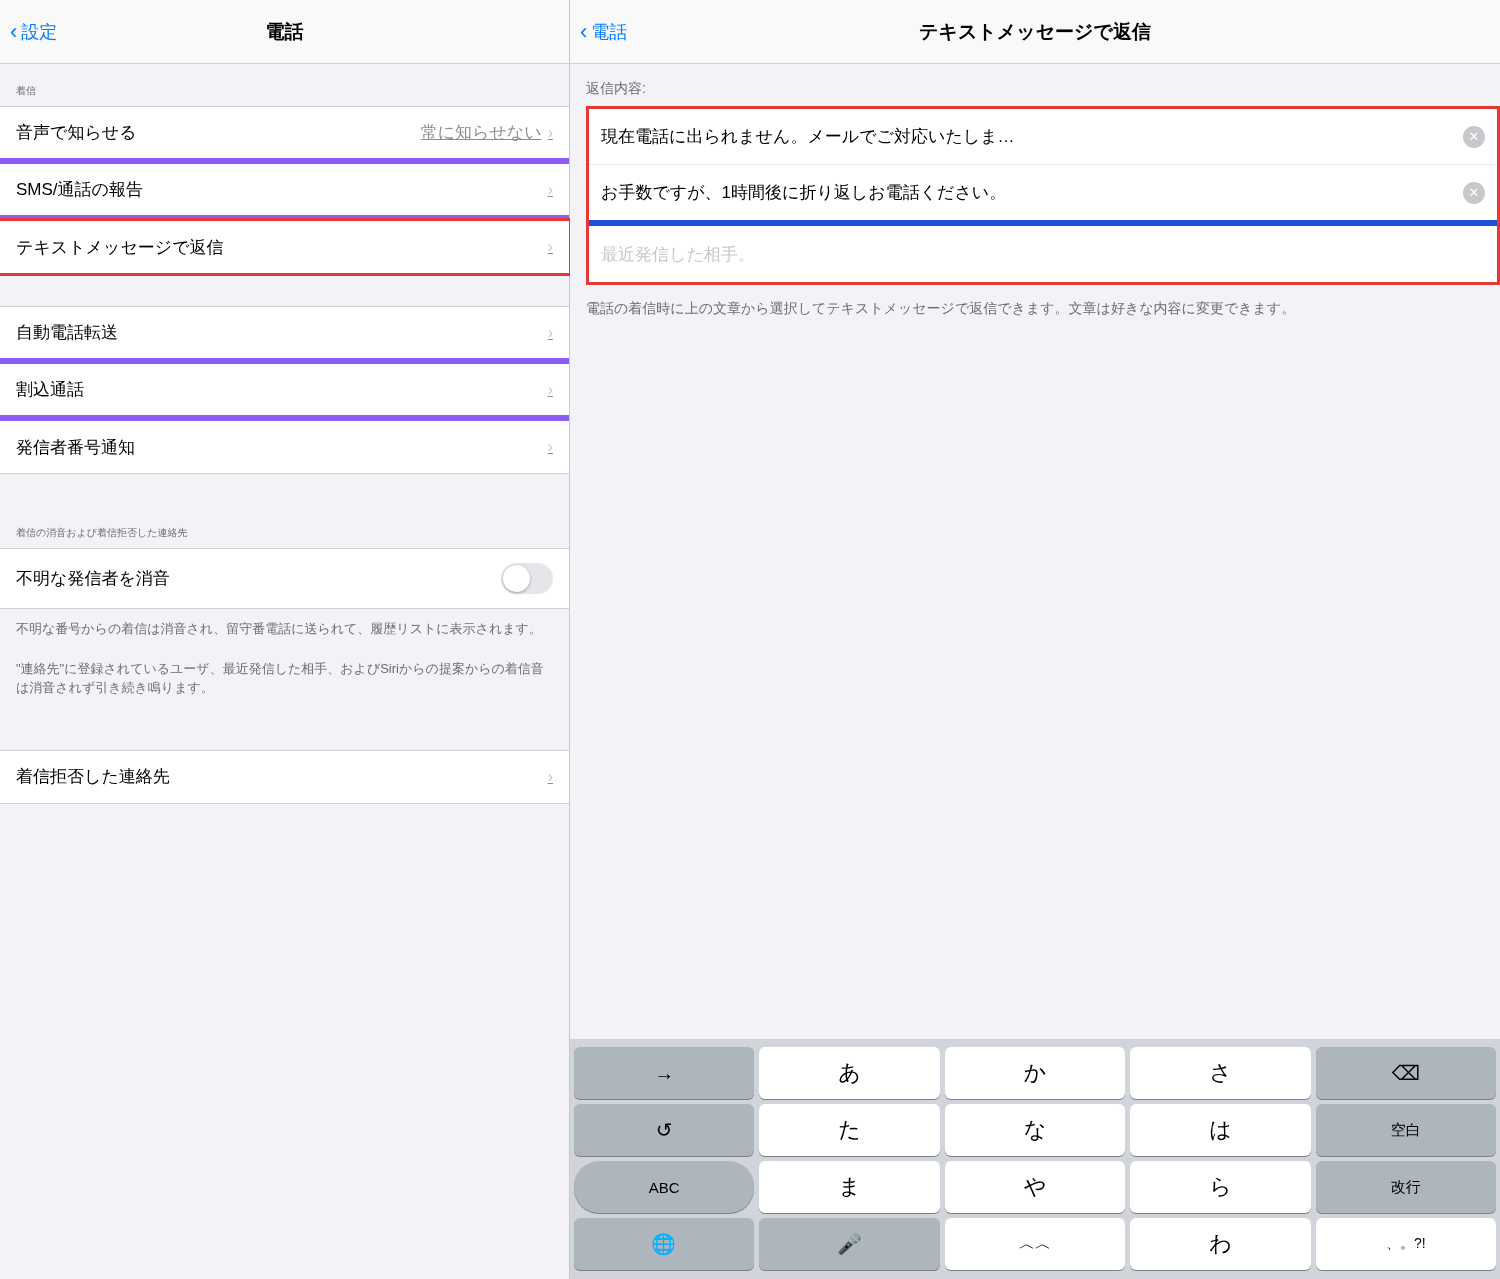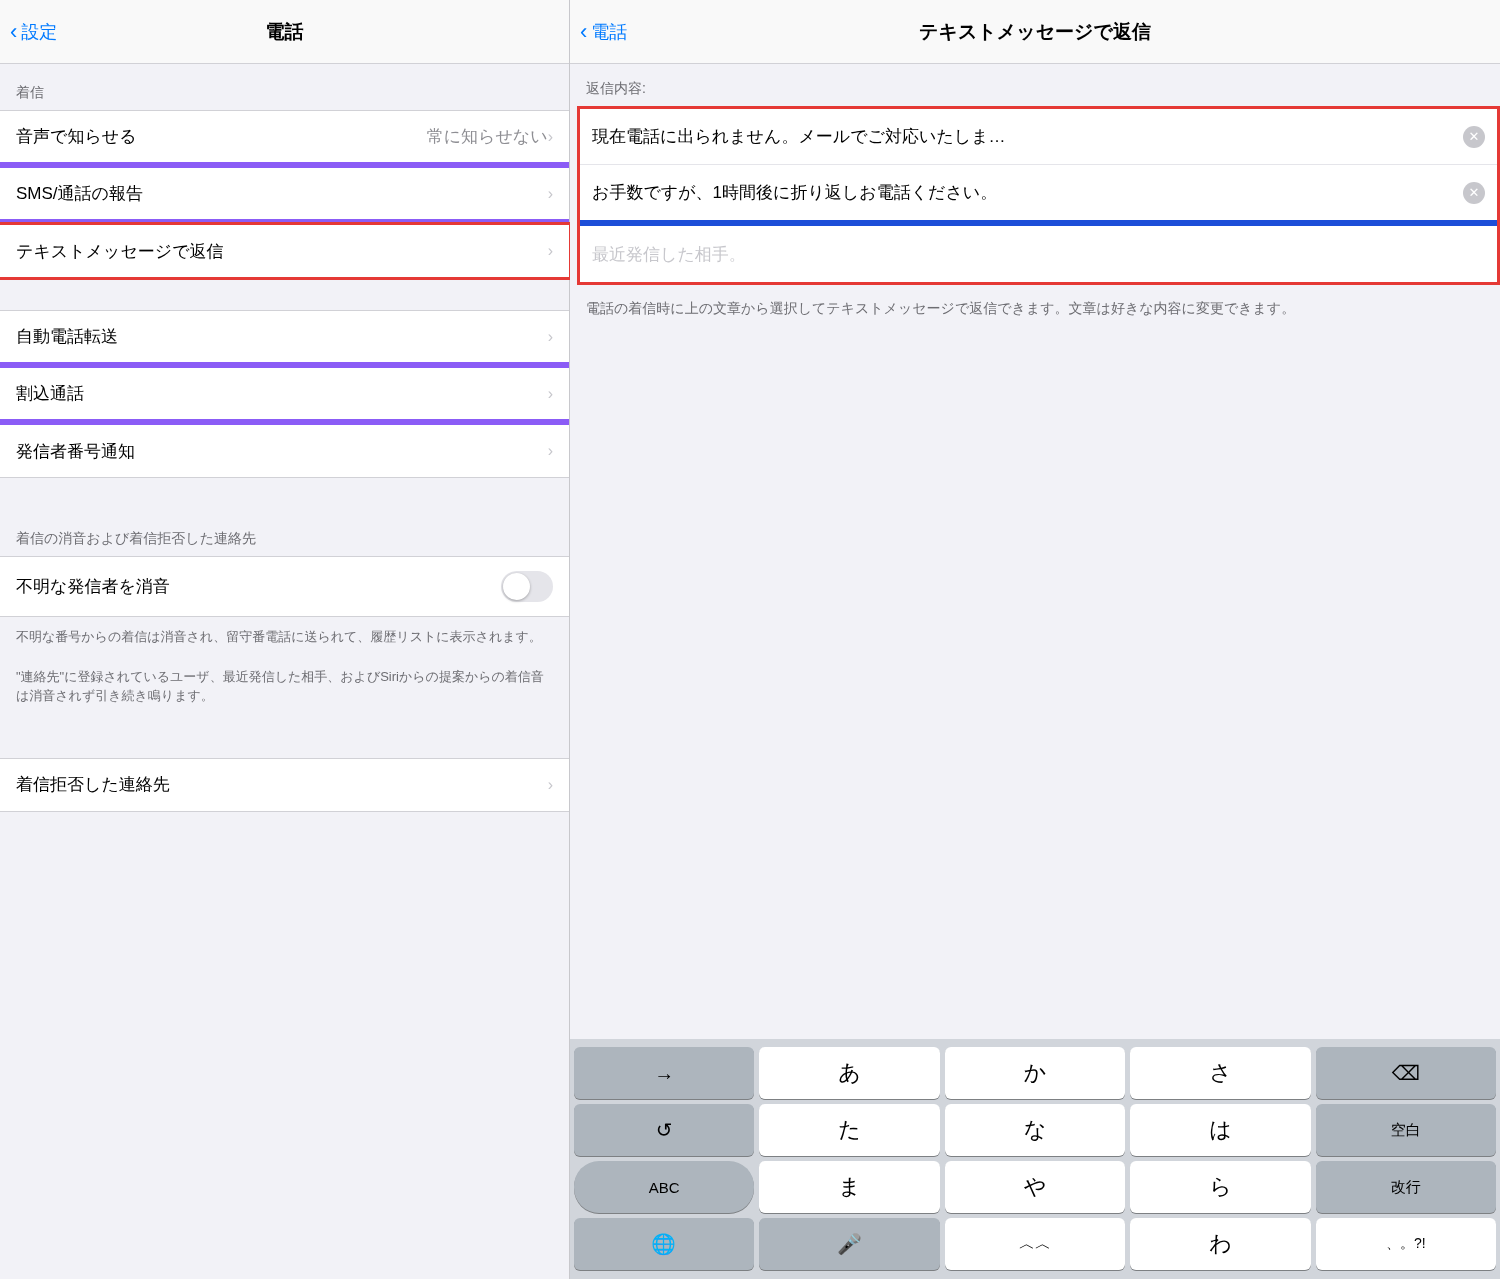--- a/index.html
+++ b/index.html
@@ -49,21 +49,21 @@
     }
 
     .nav-title {
       font-size: 19px;
       font-weight: 600;
       color: #000;
     }
 
     .section-header {
       padding: 20px 16px 8px 16px;
-      font-size: 14px;
+      font-size: 10px;
       color: #6d6d72;
       font-weight: 400;
     }
 
     .settings-group {
       background: #fff;
       border-top: 1px solid #d1d1d6;
       border-bottom: 1px solid #d1d1d6;
       margin-bottom: 0;
     }
@@ -87,22 +87,24 @@
     }
 
     .row-left {
       font-size: 17px;
       color: #000;
     }
 
     .row-right {
       display: flex;
       align-items: center;
+      gap: 6px;
       color: #8e8e93;
       font-size: 17px;
+      text-decoration: underline;
     }
 
     .chevron {
       color: #c7c7cc;
       font-size: 16px;
     }
 
     .spacer {
       height: 32px;
     }
@@ -355,21 +357,21 @@
   <div class="right-nav-bar">
     <div class="right-nav-back">
       <span class="nav-back-arrow">‹</span>
       <span>電話</span>
     </div>
     <span class="right-nav-title">テキストメッセージで返信</span>
   </div>
 
   <div class="reply-content-label">返信内容:</div>
 
-  <div style="margin: 0 0 0 7px; border: 3px solid #e53935; background: #737373;">
+  <div style="margin: 0 0 0 16px; border: 3px solid #e53935; background: #737373;">
     <div class="reply-row" style="border-bottom: 1px solid #e5e5ea;">
       <span class="reply-row-text">現在電話に出られません。メールでご対応いたしま…</span>
       <div class="clear-btn">✕</div>
     </div>
     <div class="reply-row" style="border-bottom: 6px solid #1d4ed8;">
       <span class="reply-row-text">お手数ですが、1時間後に折り返しお電話ください。</span>
       <div class="clear-btn">✕</div>
     </div>
     <div class="reply-row">
       <span class="reply-row-placeholder">最近発信した相手。</span>

